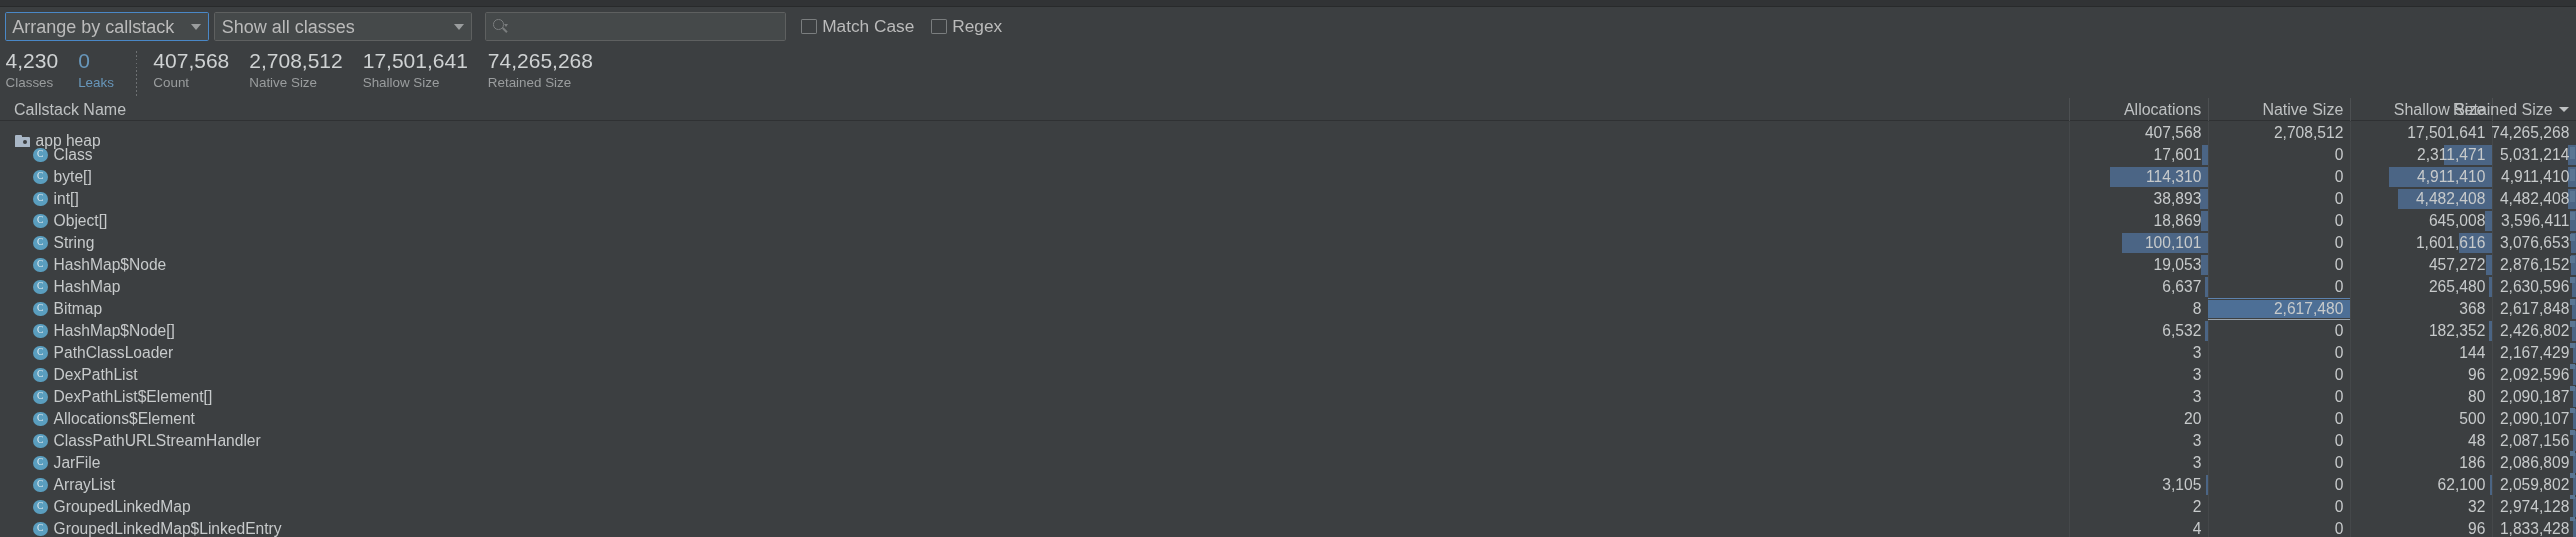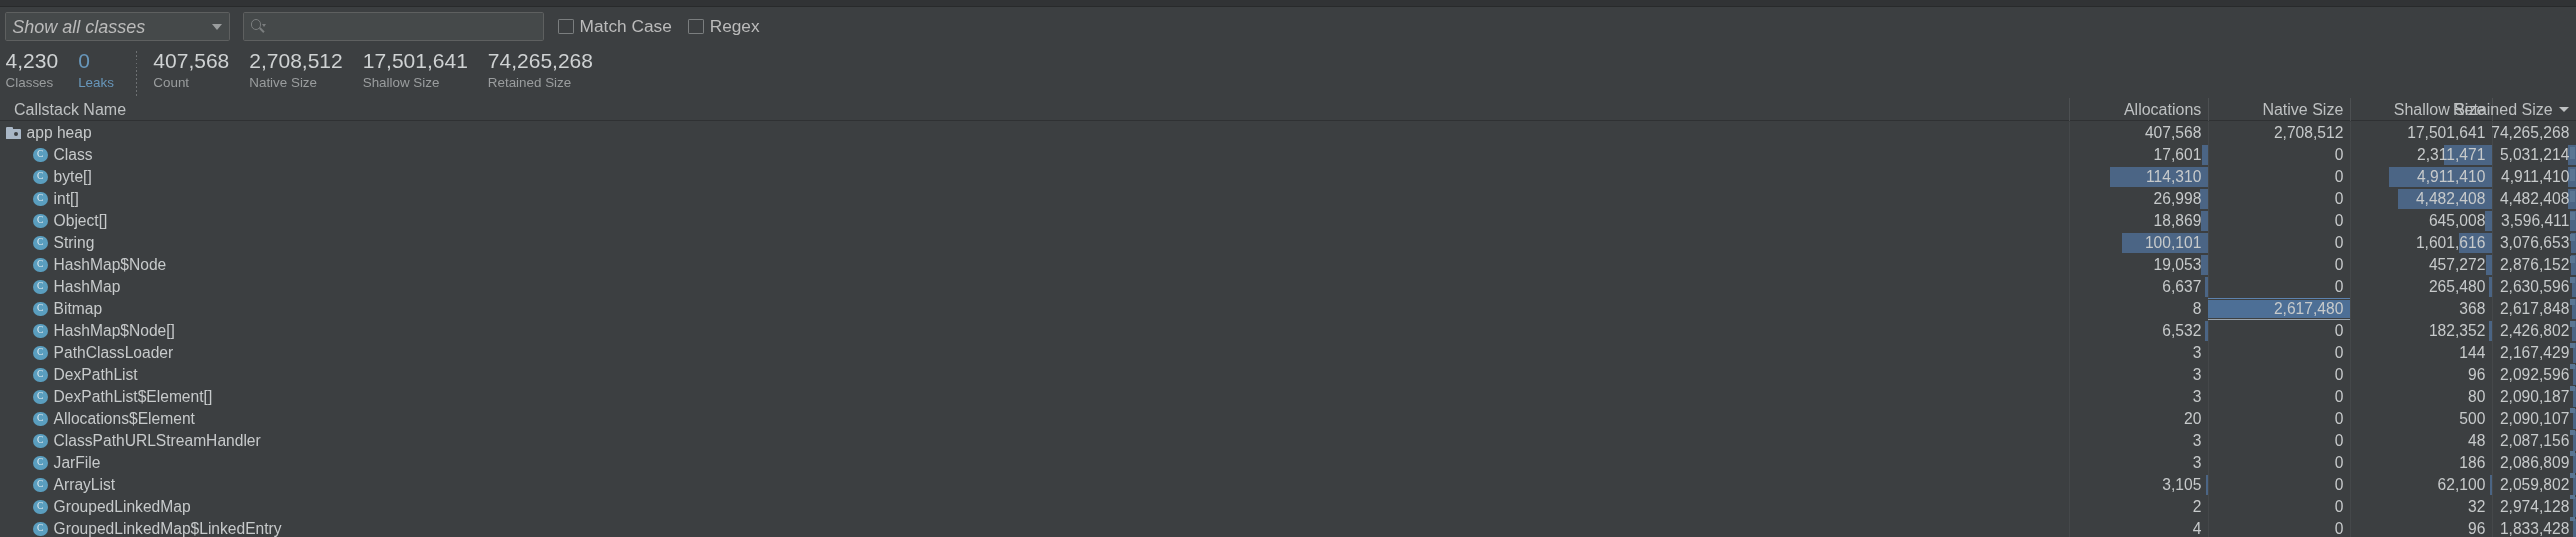--- a/index.html
+++ b/index.html
@@ -33,21 +33,21 @@
     margin-right:5.6px; white-space:nowrap;
   }
   .combo.focused { border:1.7px solid #4a88c7; background:#45494a; }
   .combo .label { flex:1; padding-right:13.4px; }
   .caret {
     width:0;height:0;border-left:5.6px solid transparent;border-right:5.6px solid transparent;
     border-top:6.1px solid #9a9d9e; margin-left:auto;
   }
   .combo-view   { width:201px; }
   .combo-arr    { width:204px; }
-  .combo-show   { width:225px;font-style:italic; }
+  .combo-show   { width:258px; }
 
   .search-box {
     position:relative; width:301px; height:29px;
     background:#45494a; border:0.6px solid #5e6060; border-radius:1.7px;
     display:flex; align-items:center; padding:0 5.6px; margin-left:7.8px; margin-right:14.5px;
   }
   .search-icon { width:16.7px; height:16.7px; position:relative; flex:0 0 auto; margin-right:3.3px;}
   .search-icon .ring {
     position:absolute; left:1.1px; top:1.1px; width:10.6px;height:10.6px;
     border:1.7px solid #7a7d7e; border-radius:50%;
@@ -103,21 +103,21 @@
     width:0;height:0;border-left:5px solid transparent;border-right:5px solid transparent;
     border-top:5.6px solid #bec1c2; margin-left:6.7px;
   }
 
   .rows { position:absolute; top:122px; left:0; width:2576px; height:415px; overflow:hidden; }
   .row { position:relative; height:22px; width:2576px; }
   .row .name {
     position:absolute; left:0; top:0; height:22px; display:flex; align-items:center;
     font-size:15.6px; color:#c7cacb; white-space:nowrap;
   }
-  .row.depth0 .name { padding-left:6px; }
+  .row.depth0 .name { padding-left:15px;margin-top:8px; }
   .row.depth1 .name { padding-left:33px; }
 
   .folder-icon { width:14.5px;height:12.3px; position:relative; margin-right:6.1px; flex:0 0 auto;}
   .folder-icon .body {
     position:absolute; left:0; top:2.2px; width:14.5px;height:10px;
     background:#a9b7c6; border-radius:1.1px 1.1px 0.6px 0.6px;
   }
   .folder-icon .tab {
     position:absolute; left:0; top:0; width:6.7px;height:3.3px; background:#a9b7c6; border-radius:1.1px 1.1px 0 0;
   }
@@ -161,20 +161,24 @@
 </head>
 <body>
 
 <div id="root">
 
   <div class="top-strip"></div>
 
   <div class="toolbar">
 
 
+    <div class="combo combo-arr focused">
+      <span class="label">Arrange by callstack</span>
+      <span class="caret"></span>
+    </div>
 
     <div class="combo combo-show">
       <span class="label">Show all classes</span>
       <span class="caret"></span>
     </div>
 
     <div class="search-box">
       <span class="search-icon">
         <span class="ring"></span>
           <span class="handle"></span>
@@ -311,21 +315,21 @@
           <span class="txt">4,911,410</span>
         </div>
       </div>
       <div class="row depth1">
         <div class="name">
           <span class="class-icon">C</span>
           <span>int[]</span>
         </div>
         <div class="cell c-alloc" style="left: 2069px; width: 139px;">
           <span class="bar" style="width: 8.4px;"></span>
-          <span class="txt">26,998</span>
+          <span class="txt">38,893</span>
         </div>
         <div class="cell c-native" style="left: 2208px; width: 142px;">
           <span class="txt">0</span>
         </div>
         <div class="cell c-shallow" style="left: 2350px; width: 142px;">
           <span class="bar" style="width: 94px;"></span>
           <span class="txt">4,482,408</span>
         </div>
         <div class="cell c-retain" style="left: 2492px; width: 84px;">
           <span class="bar" style="width: 7.8px;"></span>

